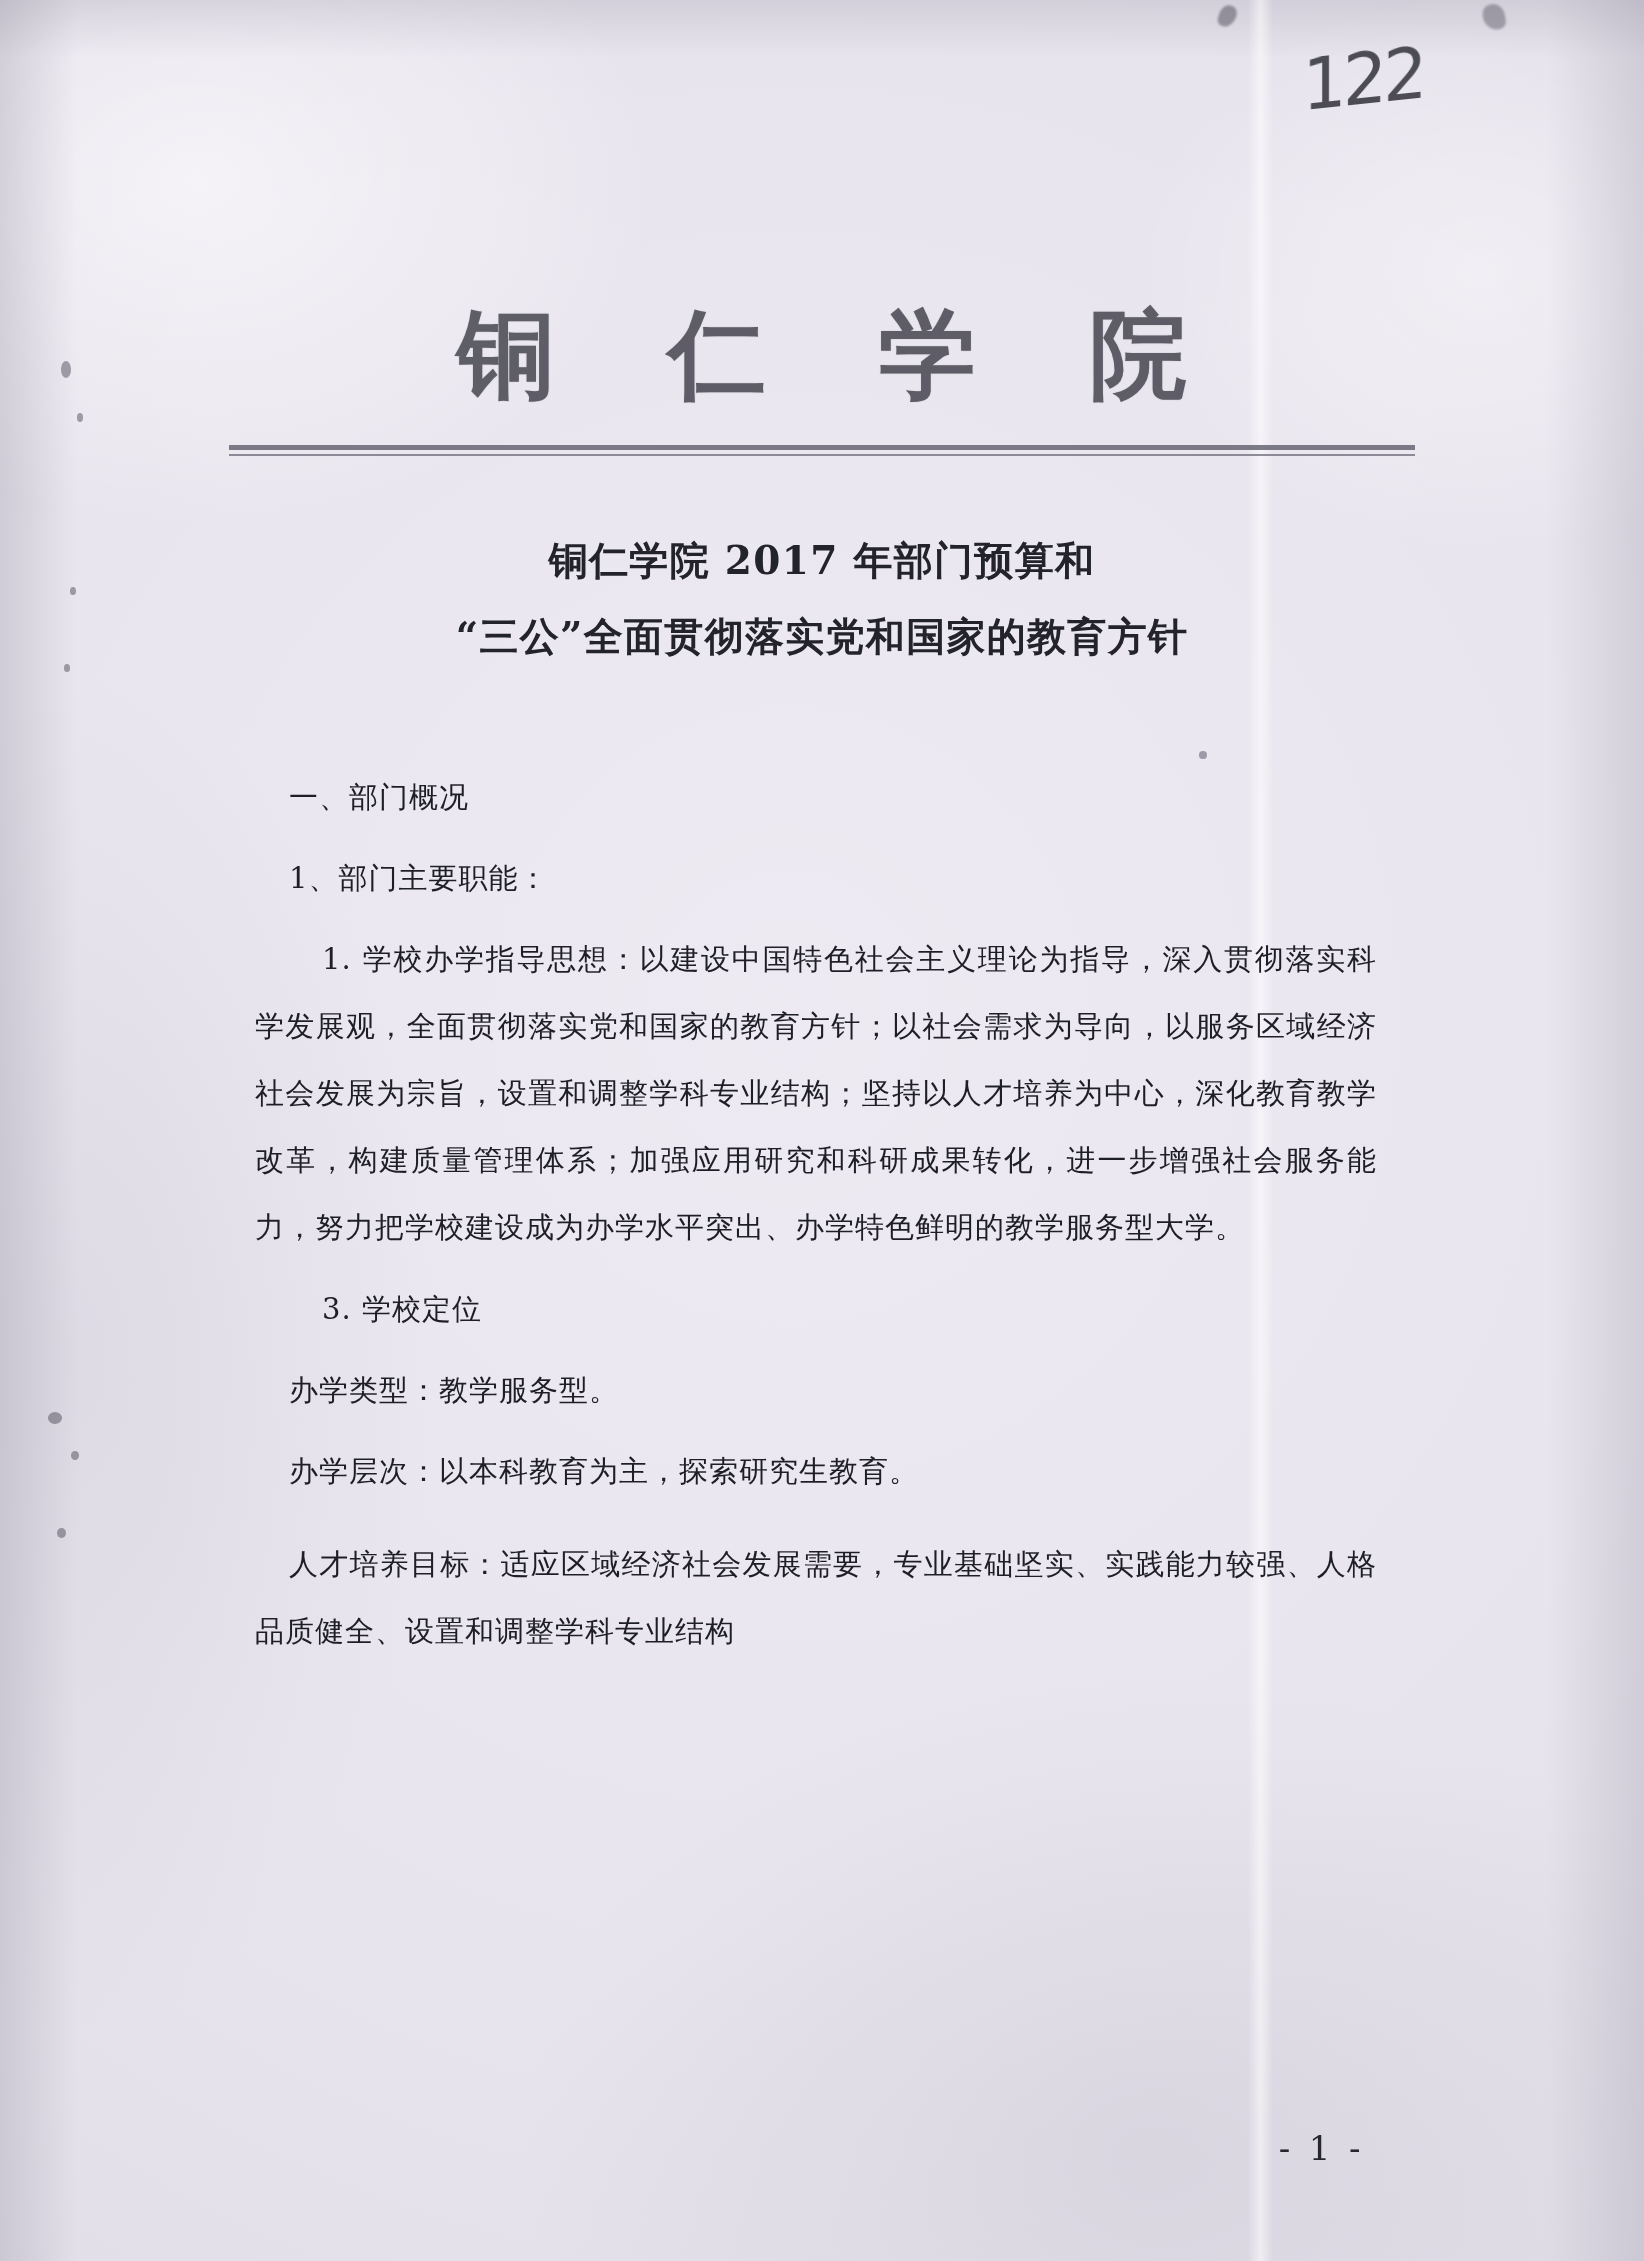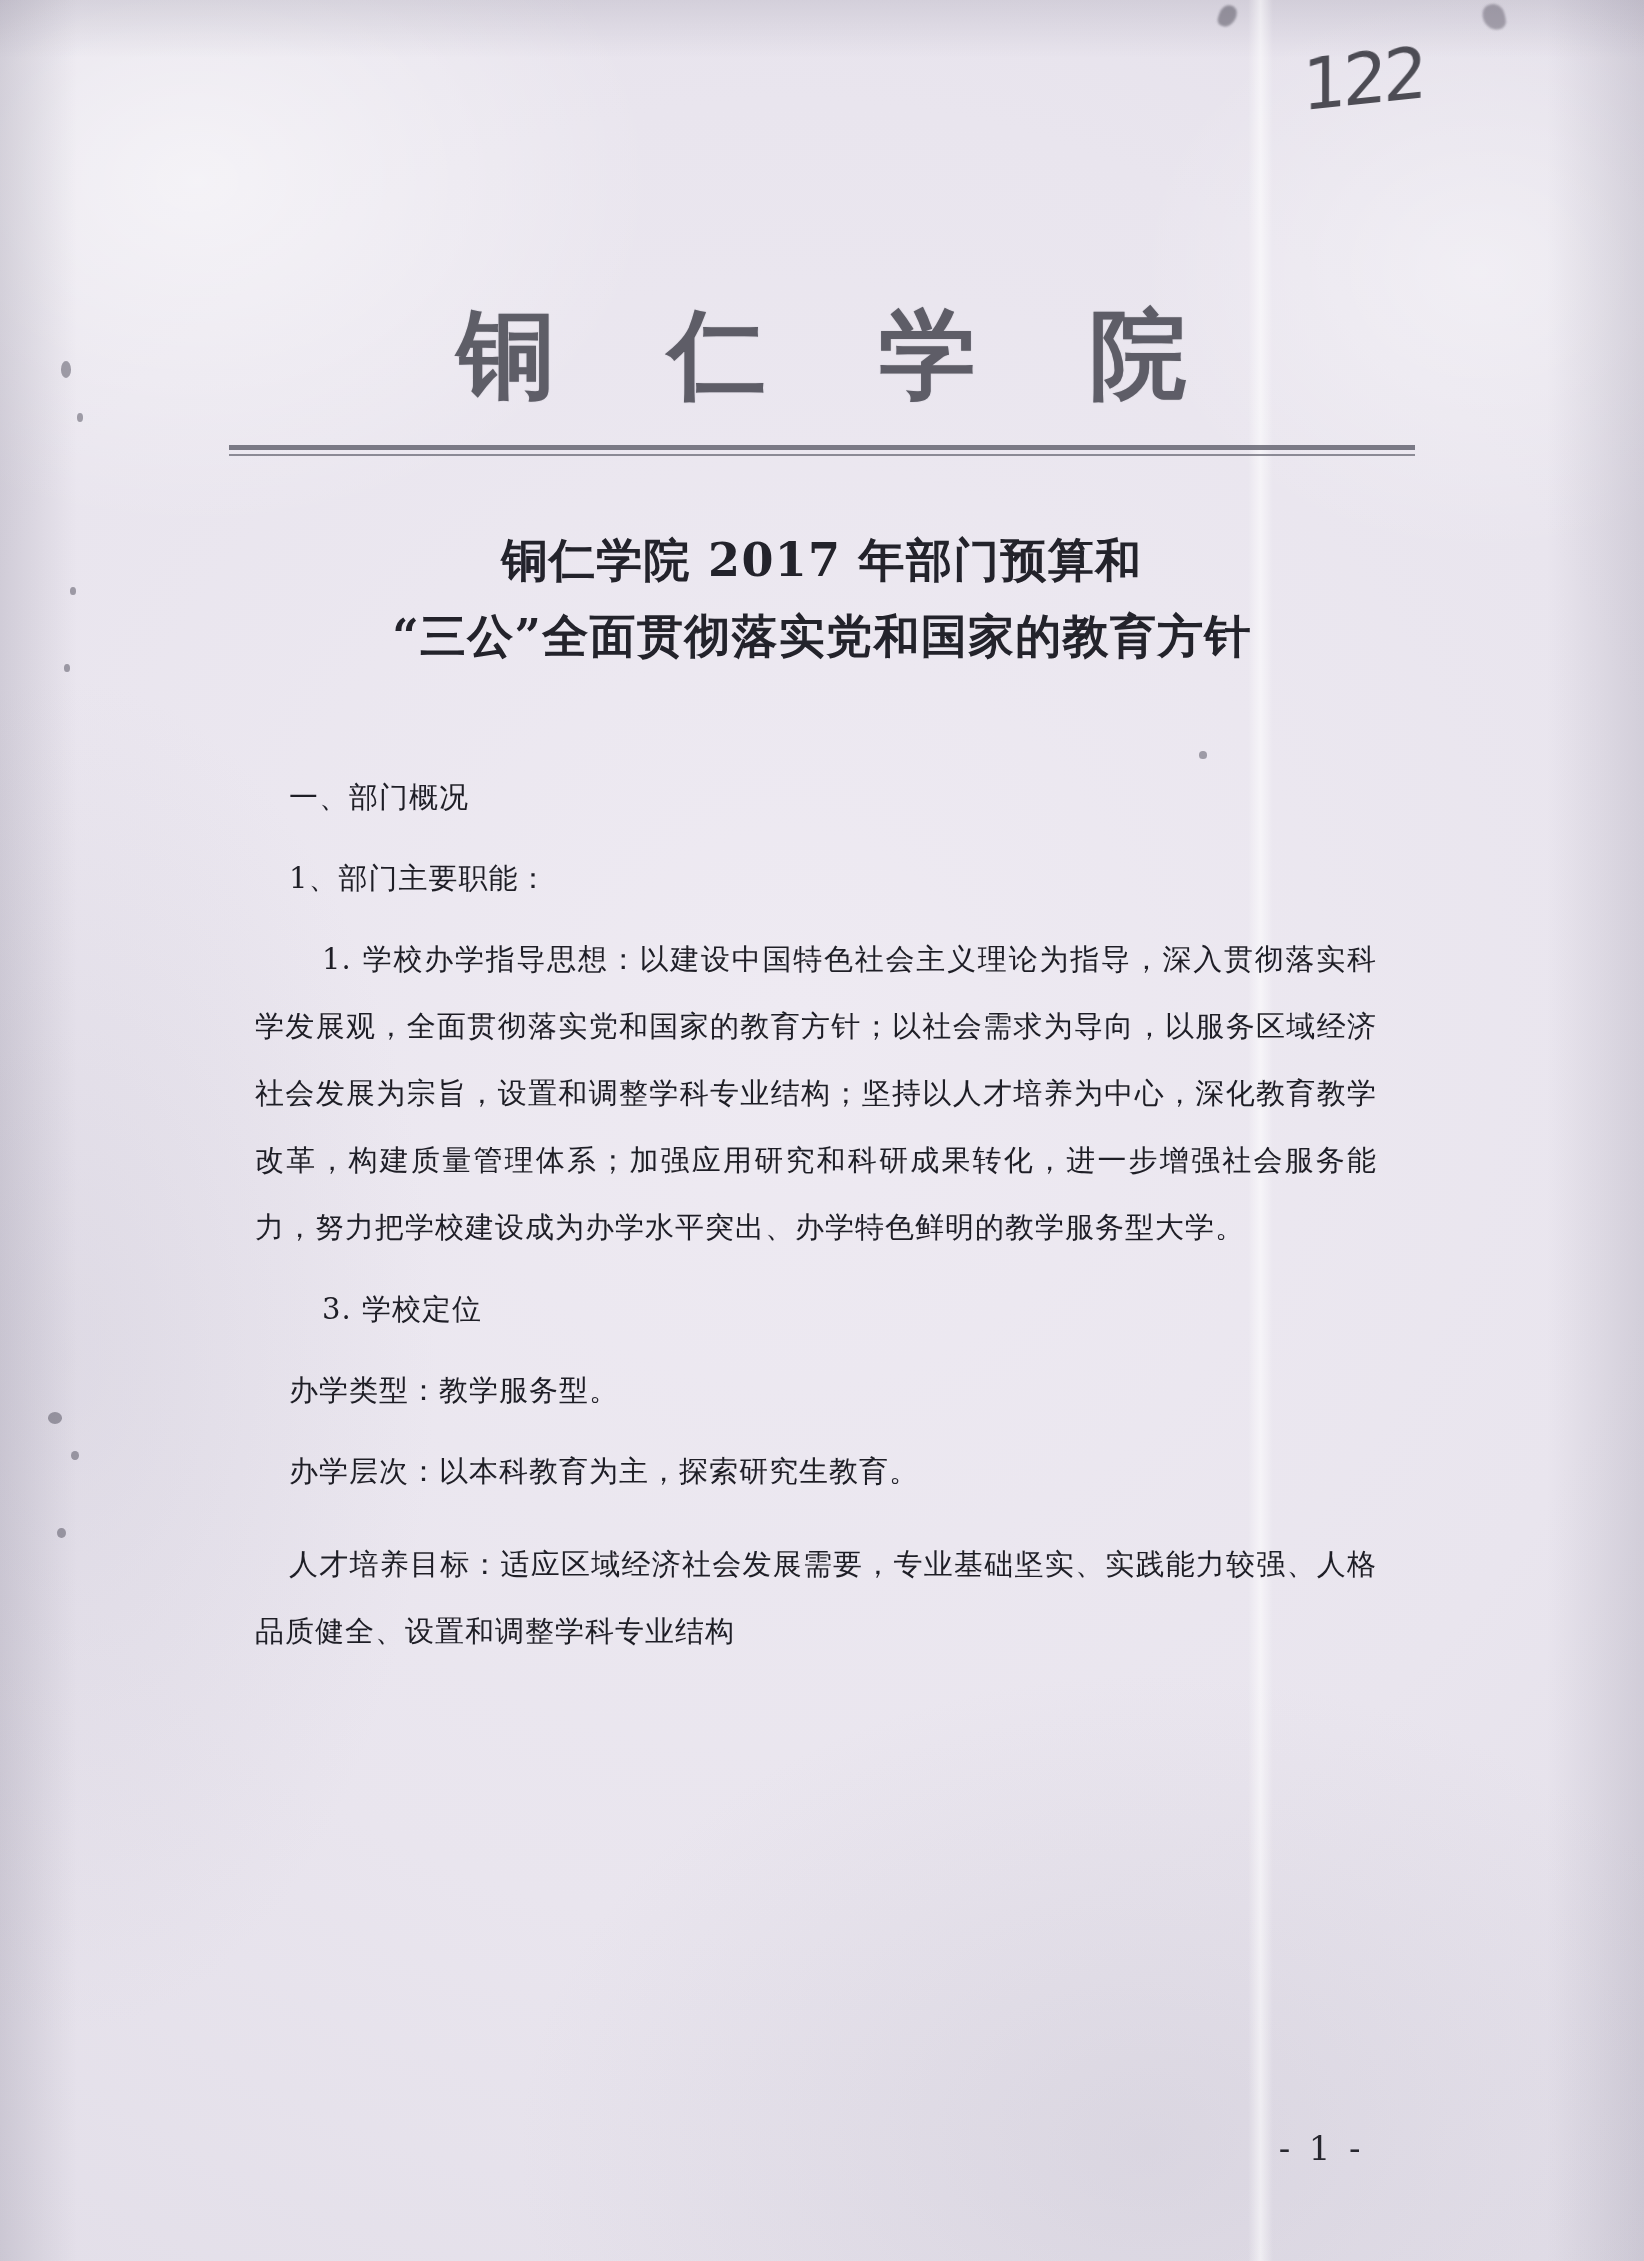--- a/index.html
+++ b/index.html
@@ -139,21 +139,21 @@
   
   .doc-title {
     position: absolute;
     top: 522px;
     left: 0;
     width: 1644px;
     text-align: center;
     color: #23232b;
     font-family: "DejaVu Serif", "Liberation Serif", serif;
     font-weight: 700;
-    font-size: 46px;
+    font-size: 39px;
     line-height: 76px;
     letter-spacing: 1.3px;
   }
 
   
   .body-block {
     position: absolute;
     top: 764px;
     left: 255px;
     width: 1122px;

